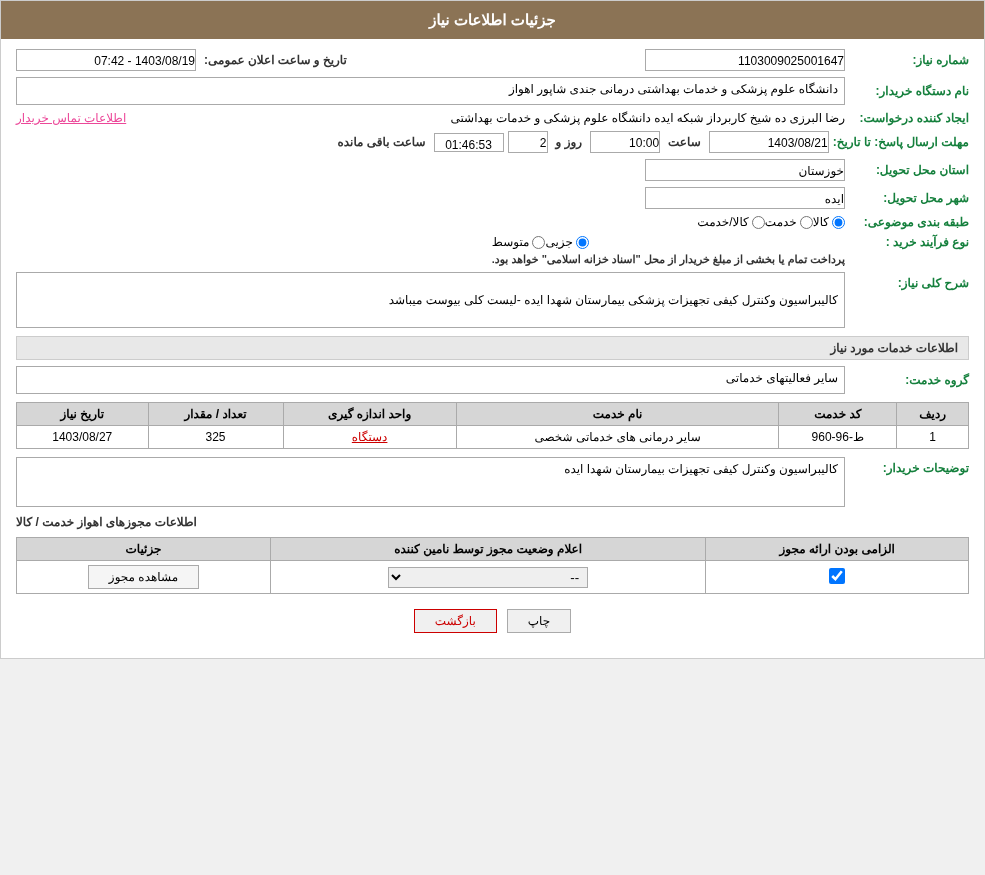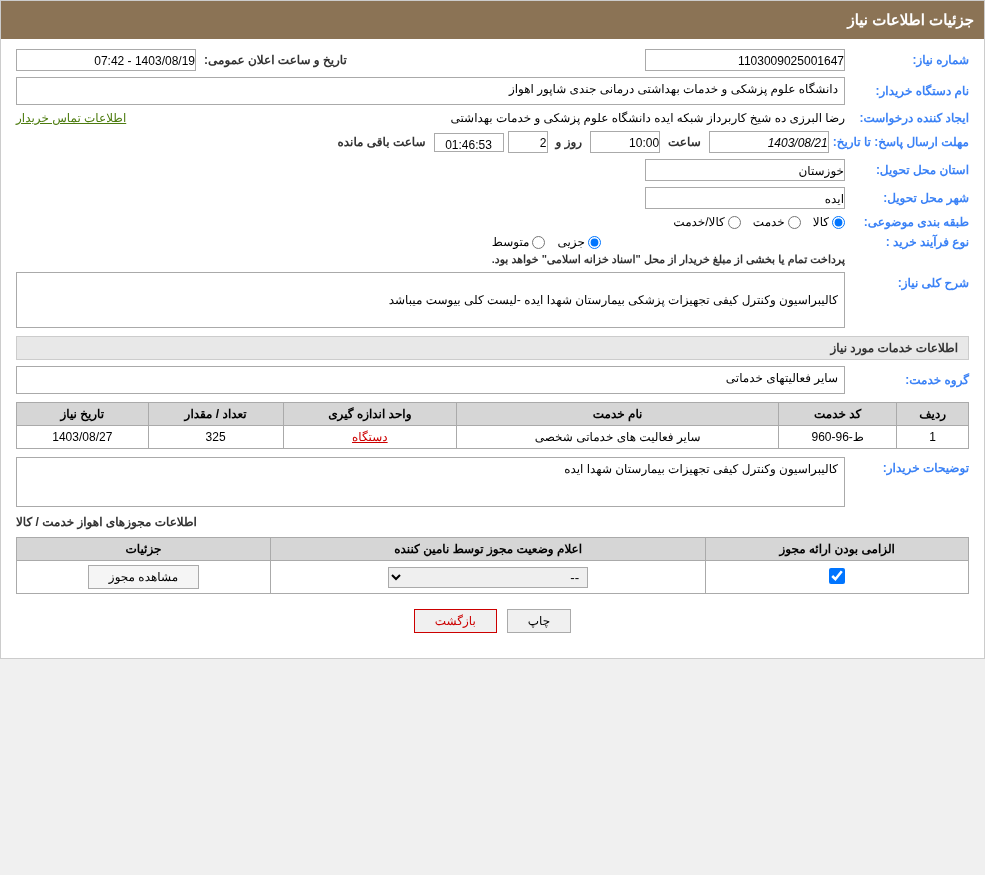--- a/index.html
+++ b/index.html
@@ -11,36 +11,36 @@
     }
     .page-wrapper {
       max-width: 985px;
       margin: 0 auto;
       background: #fff;
       border: 1px solid #ccc;
     }
     .page-header {
       background: #8B7355;
       color: #fff;
-      text-align: right;
+      text-align: center;
       padding: 10px;
       font-size: 15px;
       font-weight: bold;
     }
     .content {
       padding: 10px 15px;
     }
     .info-row {
       display: flex;
       align-items: center;
       margin-bottom: 6px;
       gap: 4px;
     }
     .label {
-      color: #3b82f6;
+      color: #15803d;
       min-width: 120px;
       text-align: right;
       font-weight: bold;
       flex-shrink: 0;
     }
     .value-box {
       border: 1px solid #aaa;
       background: #fff;
       padding: 2px 0;
       min-width: 180px;
@@ -49,21 +49,21 @@
     }
     .value-box-wide {
       border: 1px solid #aaa;
       background: #fff;
       padding: 2px 6px;
       flex: 1;
       height: 28px;
       line-height: 18px;
     }
     .link-text {
-      color: #4d7c0f;
+      color: #ec4899;
       text-decoration: underline;
       cursor: pointer;
     }
     .section-title {
       background: #e8e8e8;
       border: 1px solid #ccc;
       padding: 4px 10px;
       font-weight: bold;
       margin: 8px 0 6px 0;
       color: #333;
@@ -85,21 +85,20 @@
       padding: 4px 6px;
       text-align: center;
     }
     table.data-table td.link-text {
       color: #c00;
       border: 1px solid #aaa;
     }
     .radio-group {
       display: flex;
       align-items: center;
-      gap: 12px;
       flex-direction: row-reverse;
     }
     .radio-item {
       display: flex;
       align-items: center;
       gap: 3px;
     }
     .countdown-box {
       border: 1px solid #aaa;
       background: #fff;
@@ -197,21 +196,21 @@
     </div>
 
     <div class="info-row">
       <span class="label">ایجاد کننده درخواست:</span>
       <span style="flex:1;">رضا البرزی ده شیخ کاربرداز شبکه ایده دانشگاه علوم پزشکی و خدمات بهداشتی</span>
       <span class="link-text" style="margin-right:6px;">اطلاعات تماس خریدار</span>
     </div>
 
     <div class="info-row">
       <span class="label">مهلت ارسال پاسخ: تا تاریخ:</span>
-      <div class="value-box" style="min-width:120px;font-style:italic;">1403/08/21</div>
+      <div class="value-box" style="min-width:120px;">1403/08/21</div>
       <span class="inline-label">ساعت</span>
       <div class="value-box" style="min-width:70px;">10:00</div>
       <span class="inline-label">روز و</span>
       <div class="value-box" style="min-width:40px;">2</div>
       <div class="countdown-box">01:46:53</div>
       <span class="inline-label">ساعت باقی مانده</span>
     </div>
 
     <div class="info-row">
       <span class="label">استان محل تحویل:</span>
@@ -278,21 +277,21 @@
           <th>نام خدمت</th>
           <th>واحد اندازه گیری</th>
           <th>تعداد / مقدار</th>
           <th>تاریخ نیاز</th>
         </tr>
       </thead>
       <tbody id="services-tbody">
       <tr>
       <td>1</td>
       <td>ط-96-960</td>
-      <td>سایر فعالیت های خدماتی شخصی</td>
+      <td>سایر درمانی های خدماتی شخصی</td>
       <td class="link-text">دستگاه</td>
       <td>325</td>
       <td>1403/08/27</td>
     </tr>
         </tbody>
     </table>
 
     <div class="info-row" style="align-items:flex-start;">
       <span class="label" style="padding-top:4px;">توضیحات خریدار:</span>
       <div style="flex:1; border:1px solid #aaa; background:#fff; padding:4px 6px; min-height:50px;">کالیبراسیون وکنترل کیفی تجهیزات بیمارستان شهدا ایده</div>

